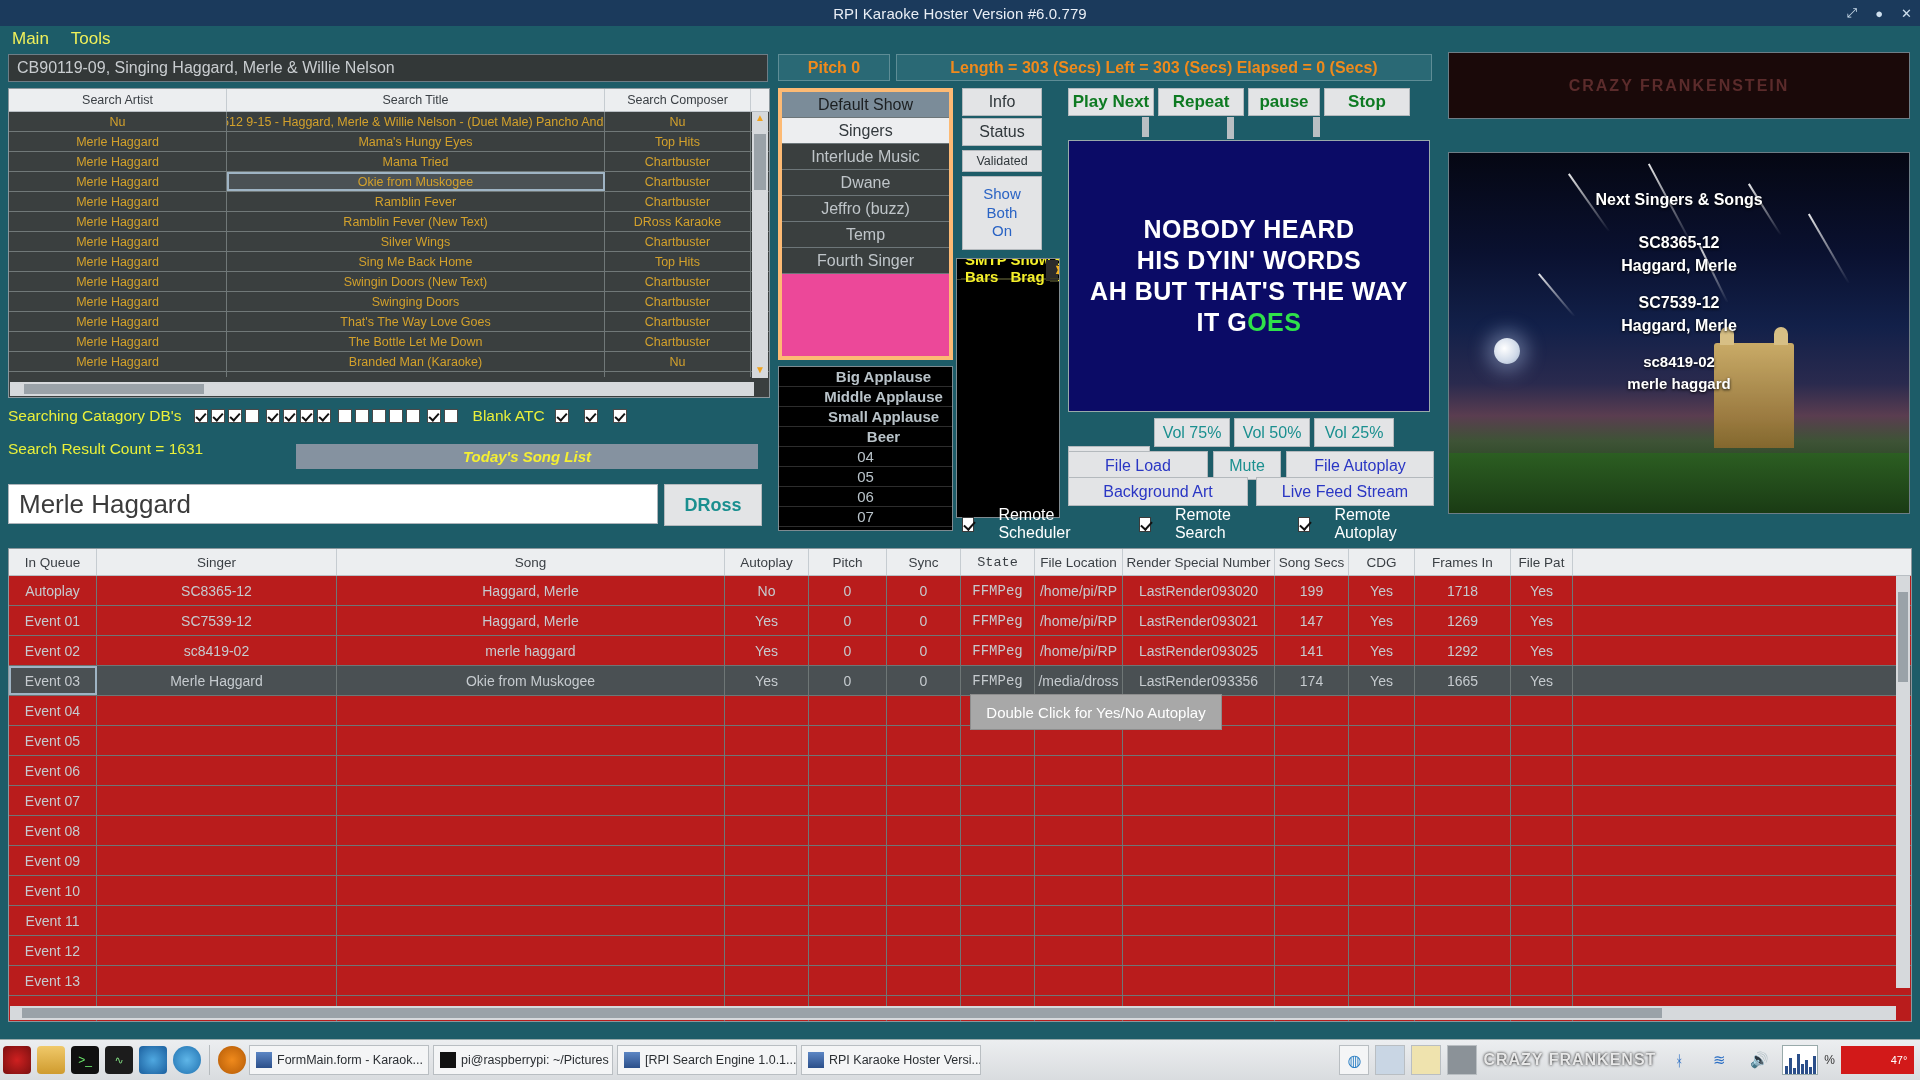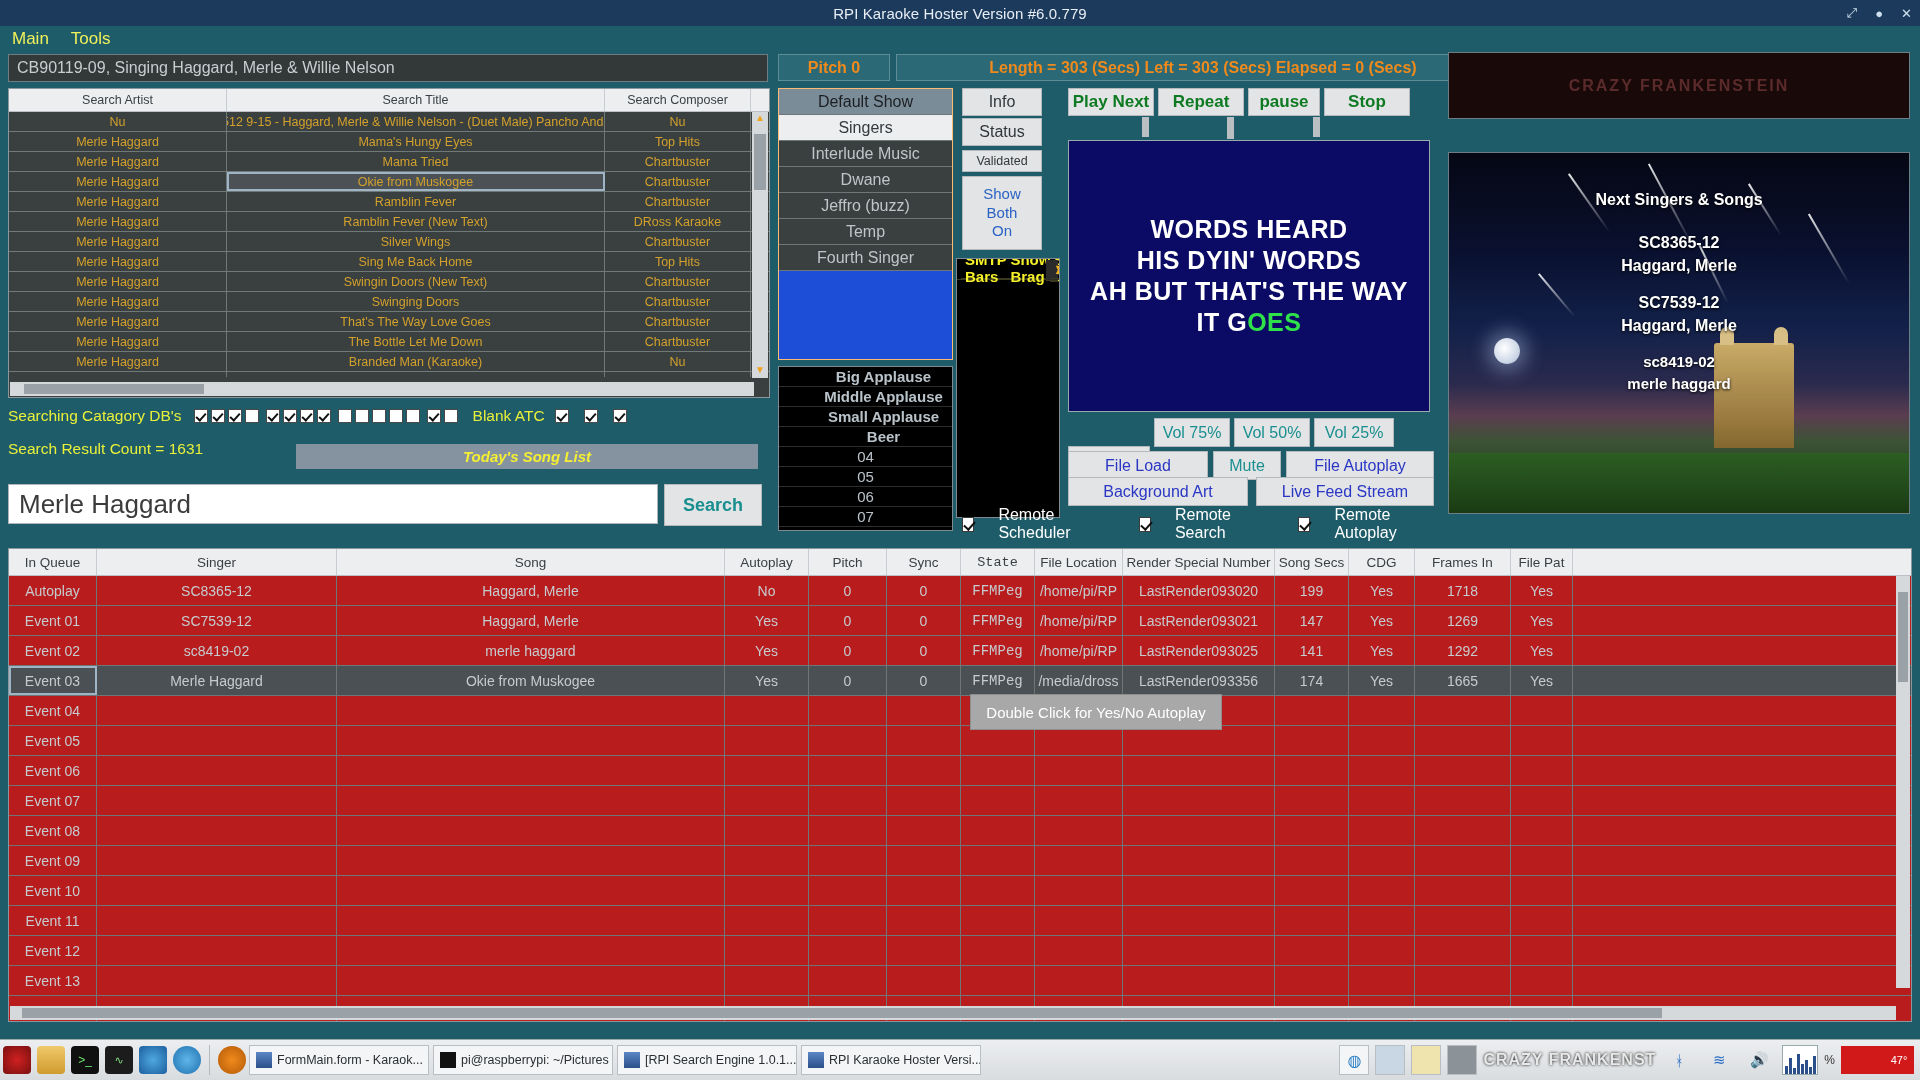--- a/index.html
+++ b/index.html
@@ -58,28 +58,28 @@
 
   
   .rescount{position:absolute;left:8px;top:440px;color:#eaf03a;font-size:15.5px;}
   .todaybtn{position:absolute;left:296px;top:444px;width:462px;height:25px;background:#8592a0;display:flex;align-items:center;justify-content:center;color:#f4ef32;font-size:15px;font-style:italic;font-weight:bold;}
 
   
   .searchbox{position:absolute;left:8px;top:484px;width:650px;height:40px;background:#fff;border:1px solid #aeb4ba;display:flex;align-items:center;padding-left:10px;box-sizing:border-box;font-size:26px;color:#3b3b3b;}
   .searchbtn{position:absolute;left:664px;top:484px;width:96px;height:40px;background:#e3e4e6;border:1px solid #b4b9bd;display:flex;align-items:center;justify-content:center;color:#1a8f8f;font-size:18px;font-weight:bold;}
 
   
-  .showpanel{position:absolute;left:778px;top:88px;width:175px;height:272px;background:#1d4ed8;border:1px solid #fdba74;box-sizing:border-box;}
+  .showpanel{position:absolute;left:778px;top:88px;width:175px;height:272px;background:#ec4899;border:4px solid #fdba74;box-sizing:border-box;}
   .showitem{height:26px;display:flex;align-items:center;justify-content:center;font-size:16px;border-bottom:1px solid #6d7679;box-sizing:border-box;}
   .showitem.hl{background:#7b8c99;color:#1c1f21;}
   .showitem.white{background:#edeef0;color:#33393d;}
   .showitem.dark{background:#3a3f3f;color:#bfc5c9;}
 
   .pitchbtn{position:absolute;left:778px;top:54px;width:110px;height:25px;background:#2a6975;border:1px solid #5e8d96;display:flex;align-items:center;justify-content:center;color:#f08a1c;font-size:16px;font-weight:bold;}
-  .lenbar{position:absolute;left:896px;top:54px;width:534px;height:25px;background:#2a6975;border:1px solid #5e8d96;display:flex;align-items:center;justify-content:center;color:#f08a1c;font-size:16px;font-weight:bold;padding-left:39px;}
+  .lenbar{position:absolute;left:896px;top:54px;width:534px;height:25px;background:#2a6975;border:1px solid #5e8d96;display:flex;align-items:center;justify-content:center;color:#f08a1c;font-size:16px;font-weight:bold;}
 
   .infobtn,.statusbtn,.valbtn{position:absolute;background:#e3e4e6;border:1px solid #b4b9bd;display:flex;align-items:center;justify-content:center;color:#30373b;}
   .infobtn{left:962px;top:88px;width:78px;height:26px;font-size:16px;}
   .statusbtn{left:962px;top:118px;width:78px;height:26px;font-size:16px;}
   .valbtn{left:962px;top:150px;width:78px;height:20px;font-size:12.5px;}
   .showbothon{position:absolute;left:962px;top:176px;width:78px;height:72px;background:#e3e4e6;border:1px solid #b4b9bd;display:flex;flex-direction:column;align-items:center;justify-content:center;color:#2a63c4;font-size:15px;line-height:1.25;}
 
   
   .applist{position:absolute;left:778px;top:366px;width:175px;height:165px;background:#000;border:1px solid #7f8b91;box-sizing:border-box;overflow:hidden;}
   .applist div{height:20px;display:flex;align-items:center;justify-content:center;color:#b9c3c9;font-size:15px;border-bottom:1px solid #2d2d2d;box-sizing:border-box;}
@@ -298,21 +298,21 @@
         <span class="cbx on"></span>
         <span class="cbx on"></span>
         <span class="cbx on"></span>
       </span>
   </div>
 
   <div class="rescount">Search Result Count = 1631</div>
   <div class="todaybtn">Today's Song List</div>
 
   <div class="searchbox">Merle Haggard</div>
-  <div class="searchbtn">Search</div>
+  <div class="searchbtn">DRoss</div>
 
   <div class="pitchbtn">Pitch 0</div>
   <div class="lenbar">Length = 303 (Secs) Left = 303 (Secs) Elapsed = 0 (Secs)</div>
 
   <div class="showpanel" id="showpanel">
       <div class="showitem hl">Default Show</div>
       <div class="showitem white">Singers</div>
       <div class="showitem dark">Interlude Music</div>
       <div class="showitem dark">Dwane</div>
       <div class="showitem dark">Jeffro (buzz)</div>
@@ -356,21 +356,21 @@
   <div class="trbtn" style="left:1068px;top:88px;width:84px;height:26px;">Play Next</div>
   <div class="trbtn" style="left:1158px;top:88px;width:84px;height:26px;">Repeat</div>
   <div class="trbtn" style="left:1248px;top:88px;width:70px;height:26px;">pause</div>
   <div class="trbtn" style="left:1324px;top:88px;width:84px;height:26px;">Stop</div>
 
   <div class="tick" style="left:1142px;top:117px;height:20px;"></div>
   <div class="tick" style="left:1227px;top:117px;height:22px;"></div>
   <div class="tick" style="left:1313px;top:117px;height:20px;"></div>
 
   <div class="lyricbox">
-    <div class="ln">WORDS HEARD</div>
+    <div class="ln">NOBODY HEARD</div>
     <div class="ln">HIS DYIN' WORDS</div>
     <div class="ln">AH BUT THAT'S THE WAY</div>
     <div class="ln"><span>IT G</span><span class="grn">OES</span></div>
   </div>
 
   <div class="volbtn" style="left:1068px;top:418px;width:80px;margin-top:28px;">Vol 100%</div>
   <div class="volbtn" style="left:1154px;top:418px;width:74px;">Vol 75%</div>
   <div class="volbtn" style="left:1234px;top:418px;width:74px;">Vol 50%</div>
   <div class="volbtn" style="left:1314px;top:418px;width:78px;">Vol 25%</div>
   <div class="mutebtn">Mute</div>

